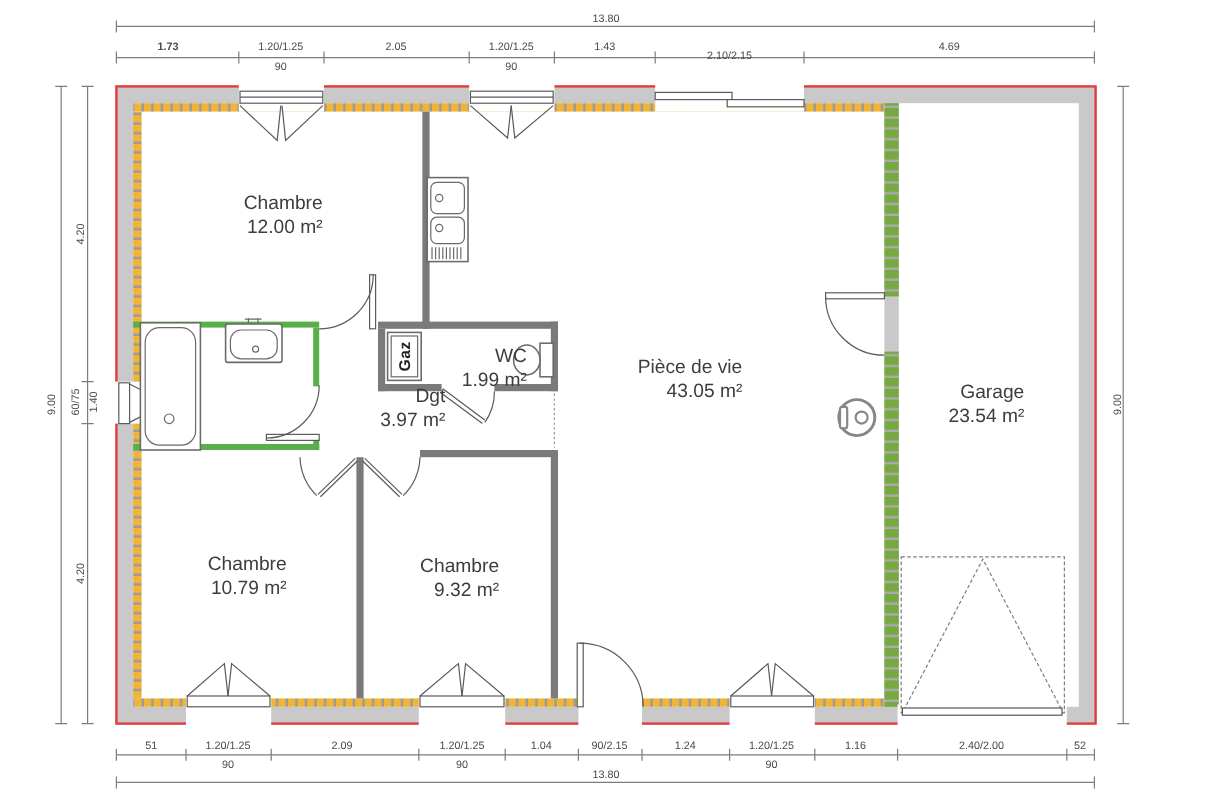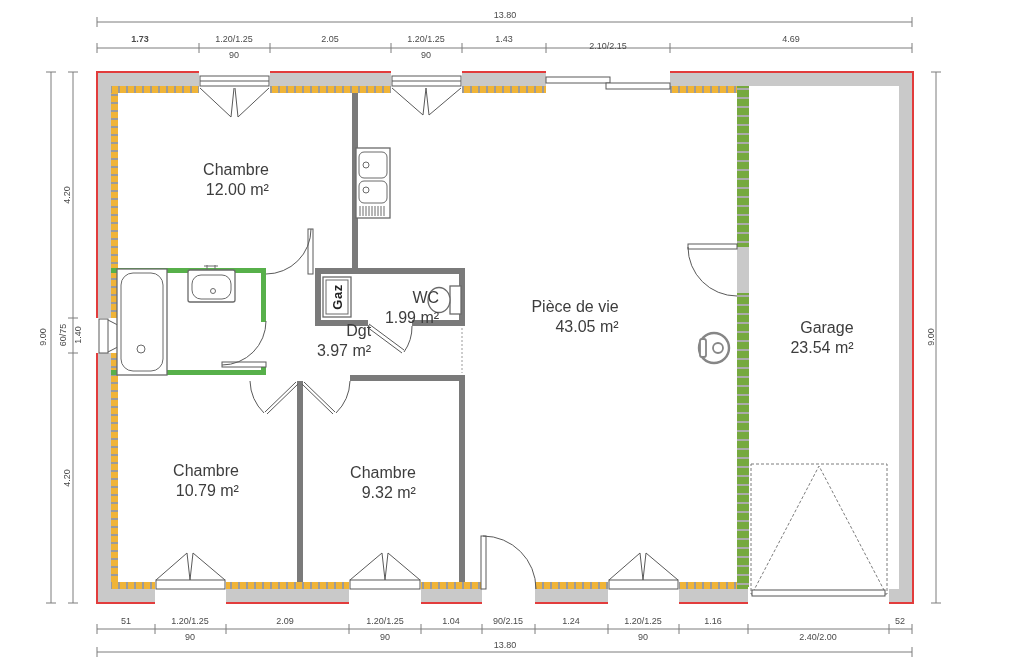--- a/index.html
+++ b/index.html
@@ -272,21 +272,21 @@
       <span class="dim" style="left: 426px; top: 55px;">90</span>
       <span class="dim" style="left: 126px; top: 621px;">51</span>
       <span class="dim" style="left: 190px; top: 621px;">1.20/1.25</span>
       <span class="dim" style="left: 285px; top: 621px;">2.09</span>
       <span class="dim" style="left: 385px; top: 621px;">1.20/1.25</span>
       <span class="dim" style="left: 451px; top: 621px; text-align: right;">1.04</span>
       <span class="dim" style="left: 508px; top: 621px;">90/2.15</span>
       <span class="dim" style="left: 571px; top: 621px;">1.24</span>
       <span class="dim" style="left: 643px; top: 621px;">1.20/1.25</span>
       <span class="dim" style="left: 713px; top: 621px;">1.16</span>
-      <span class="dim" style="left: 818px; top: 621px; margin-top: 16px;">2.40/2.00</span>
+      <span class="dim" style="left: 818px; top: 621px;">2.40/2.00</span>
       <span class="dim" style="left: 900px; top: 621px;">52</span>
       <span class="dim" style="left: 190px; top: 637px;">90</span>
       <span class="dim" style="left: 385px; top: 637px;">90</span>
       <span class="dim" style="left: 643px; top: 637px;">90</span>
       <span class="dim" style="left: 505px; top: 645px;">13.80</span>
       <span class="dim rot" style="left: 43px; top: 337px;">9.00</span>
       <span class="dim rot" style="left: 67px; top: 195px;">4.20</span>
       <span class="dim rot" style="left: 63px; top: 335px;">60/75</span>
       <span class="dim rot" style="left: 78px; top: 335px;">1.40</span>
       <span class="dim rot" style="left: 67px; top: 478px;">4.20</span>

